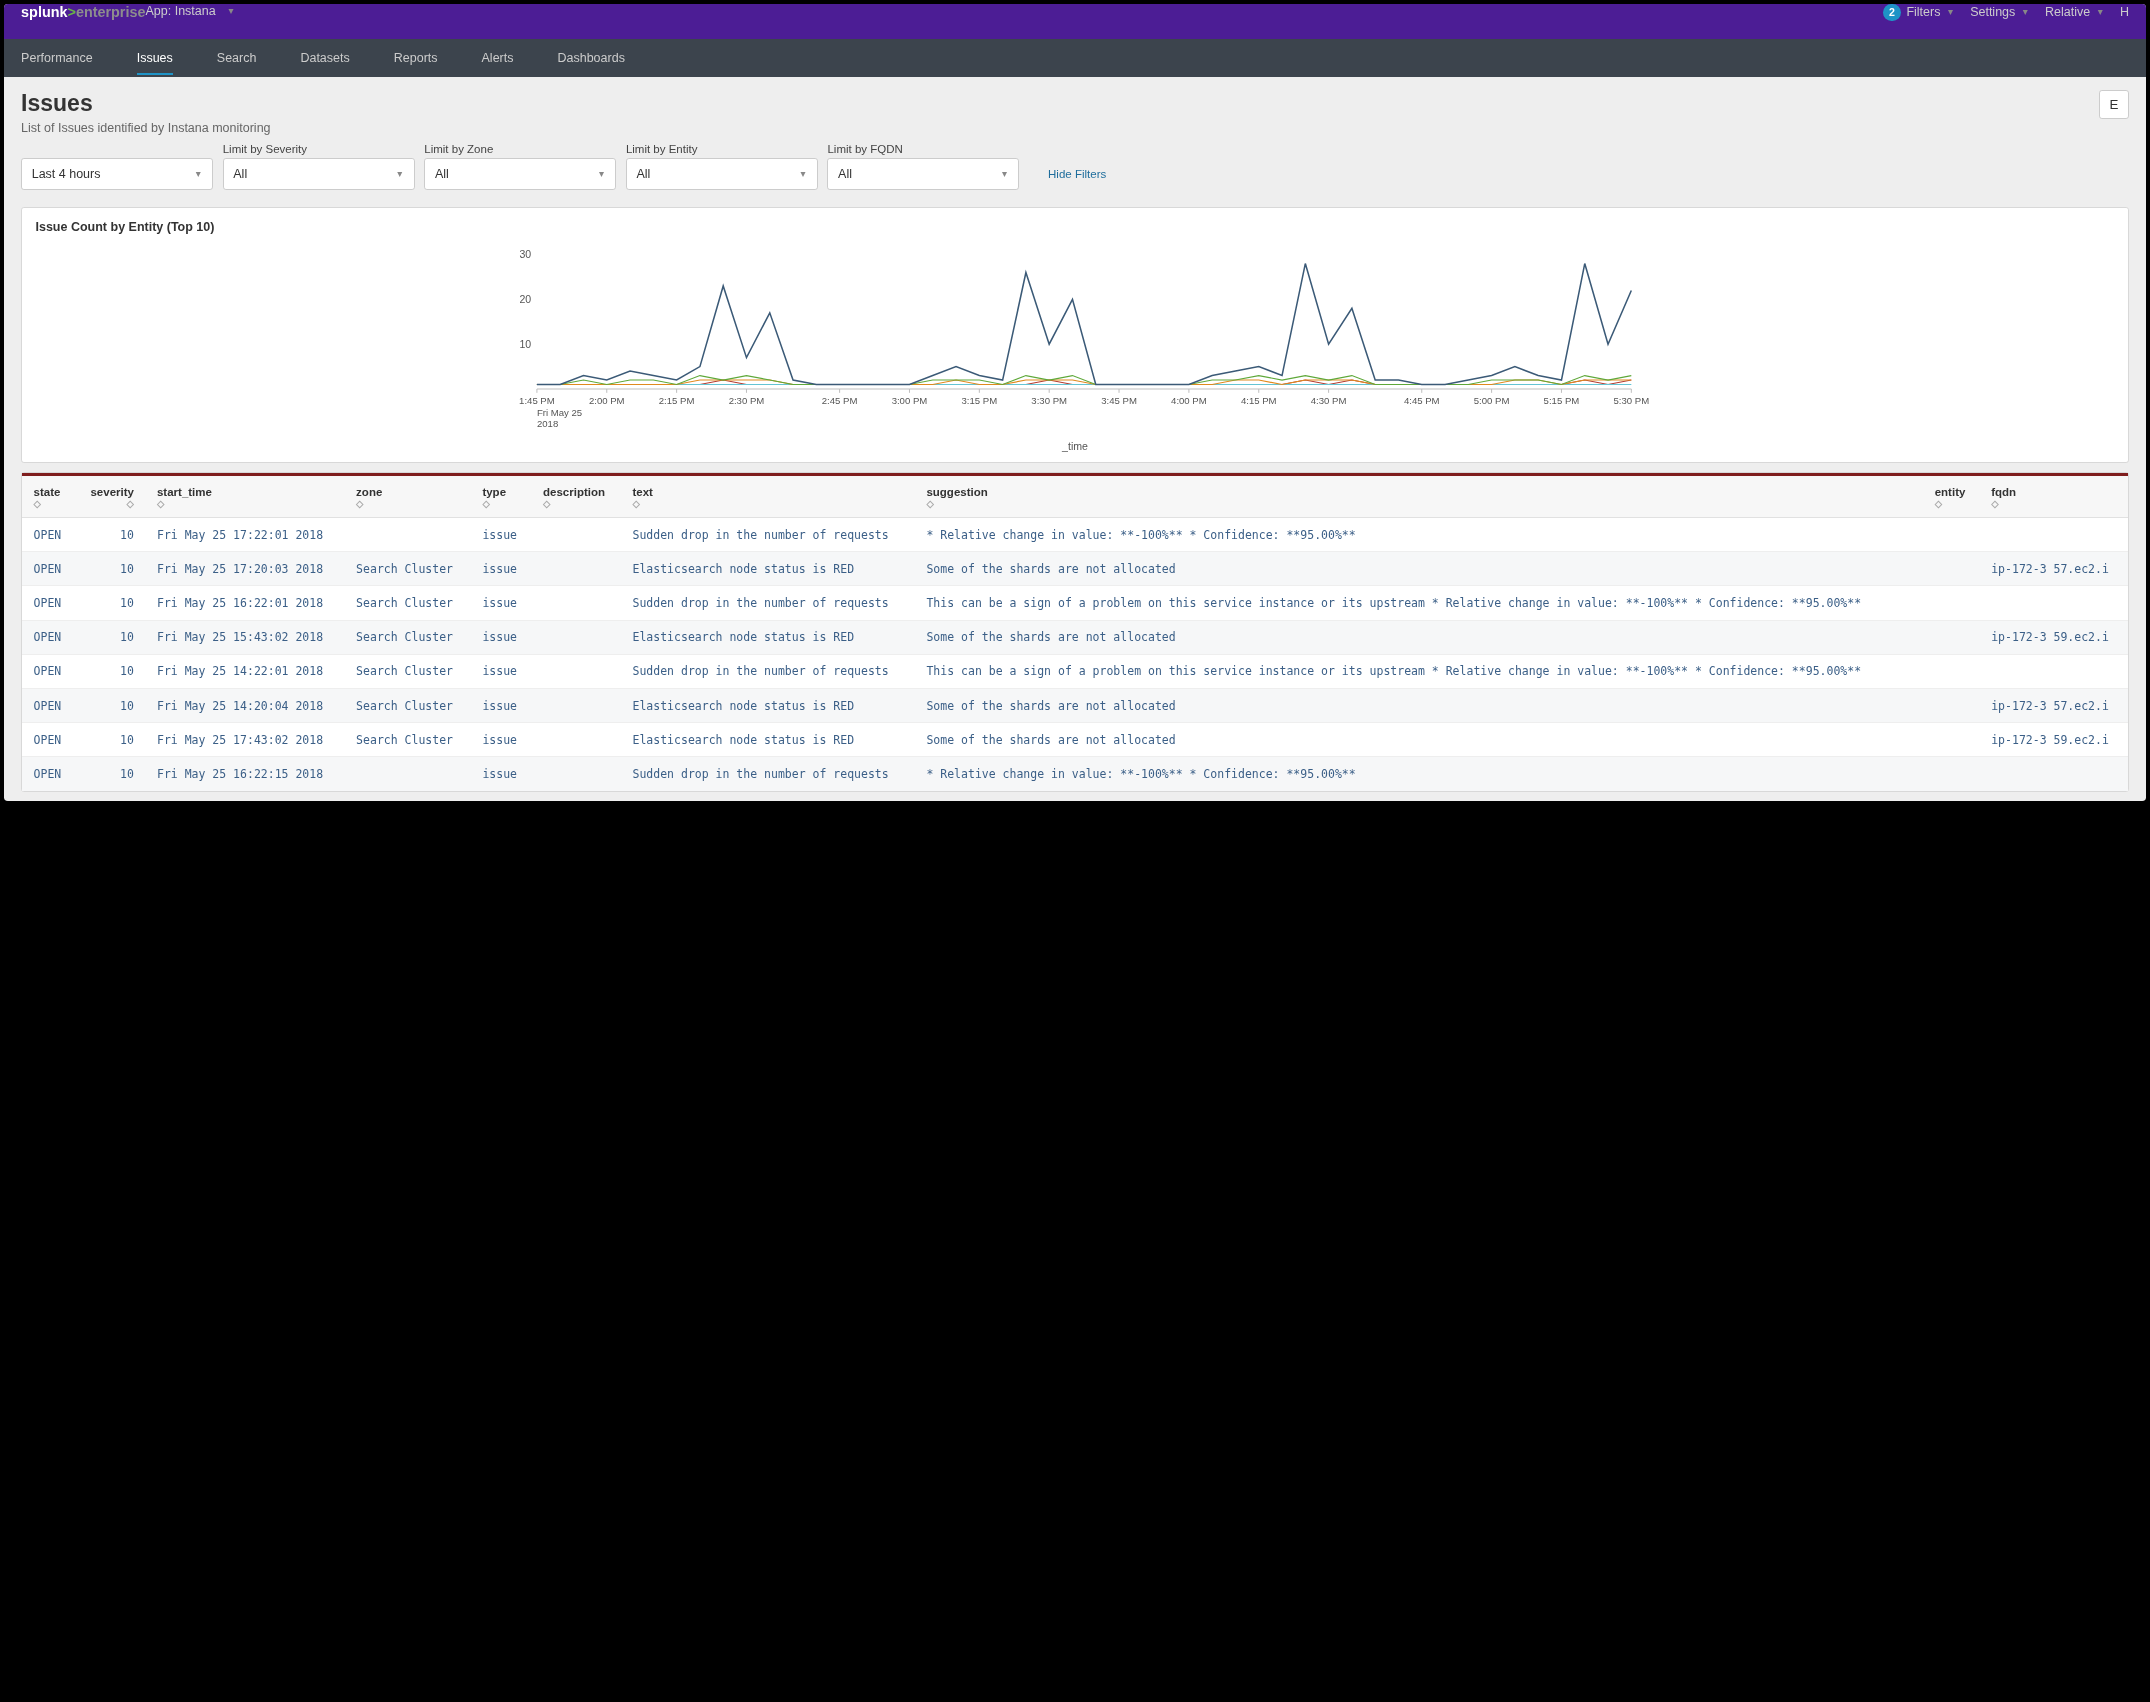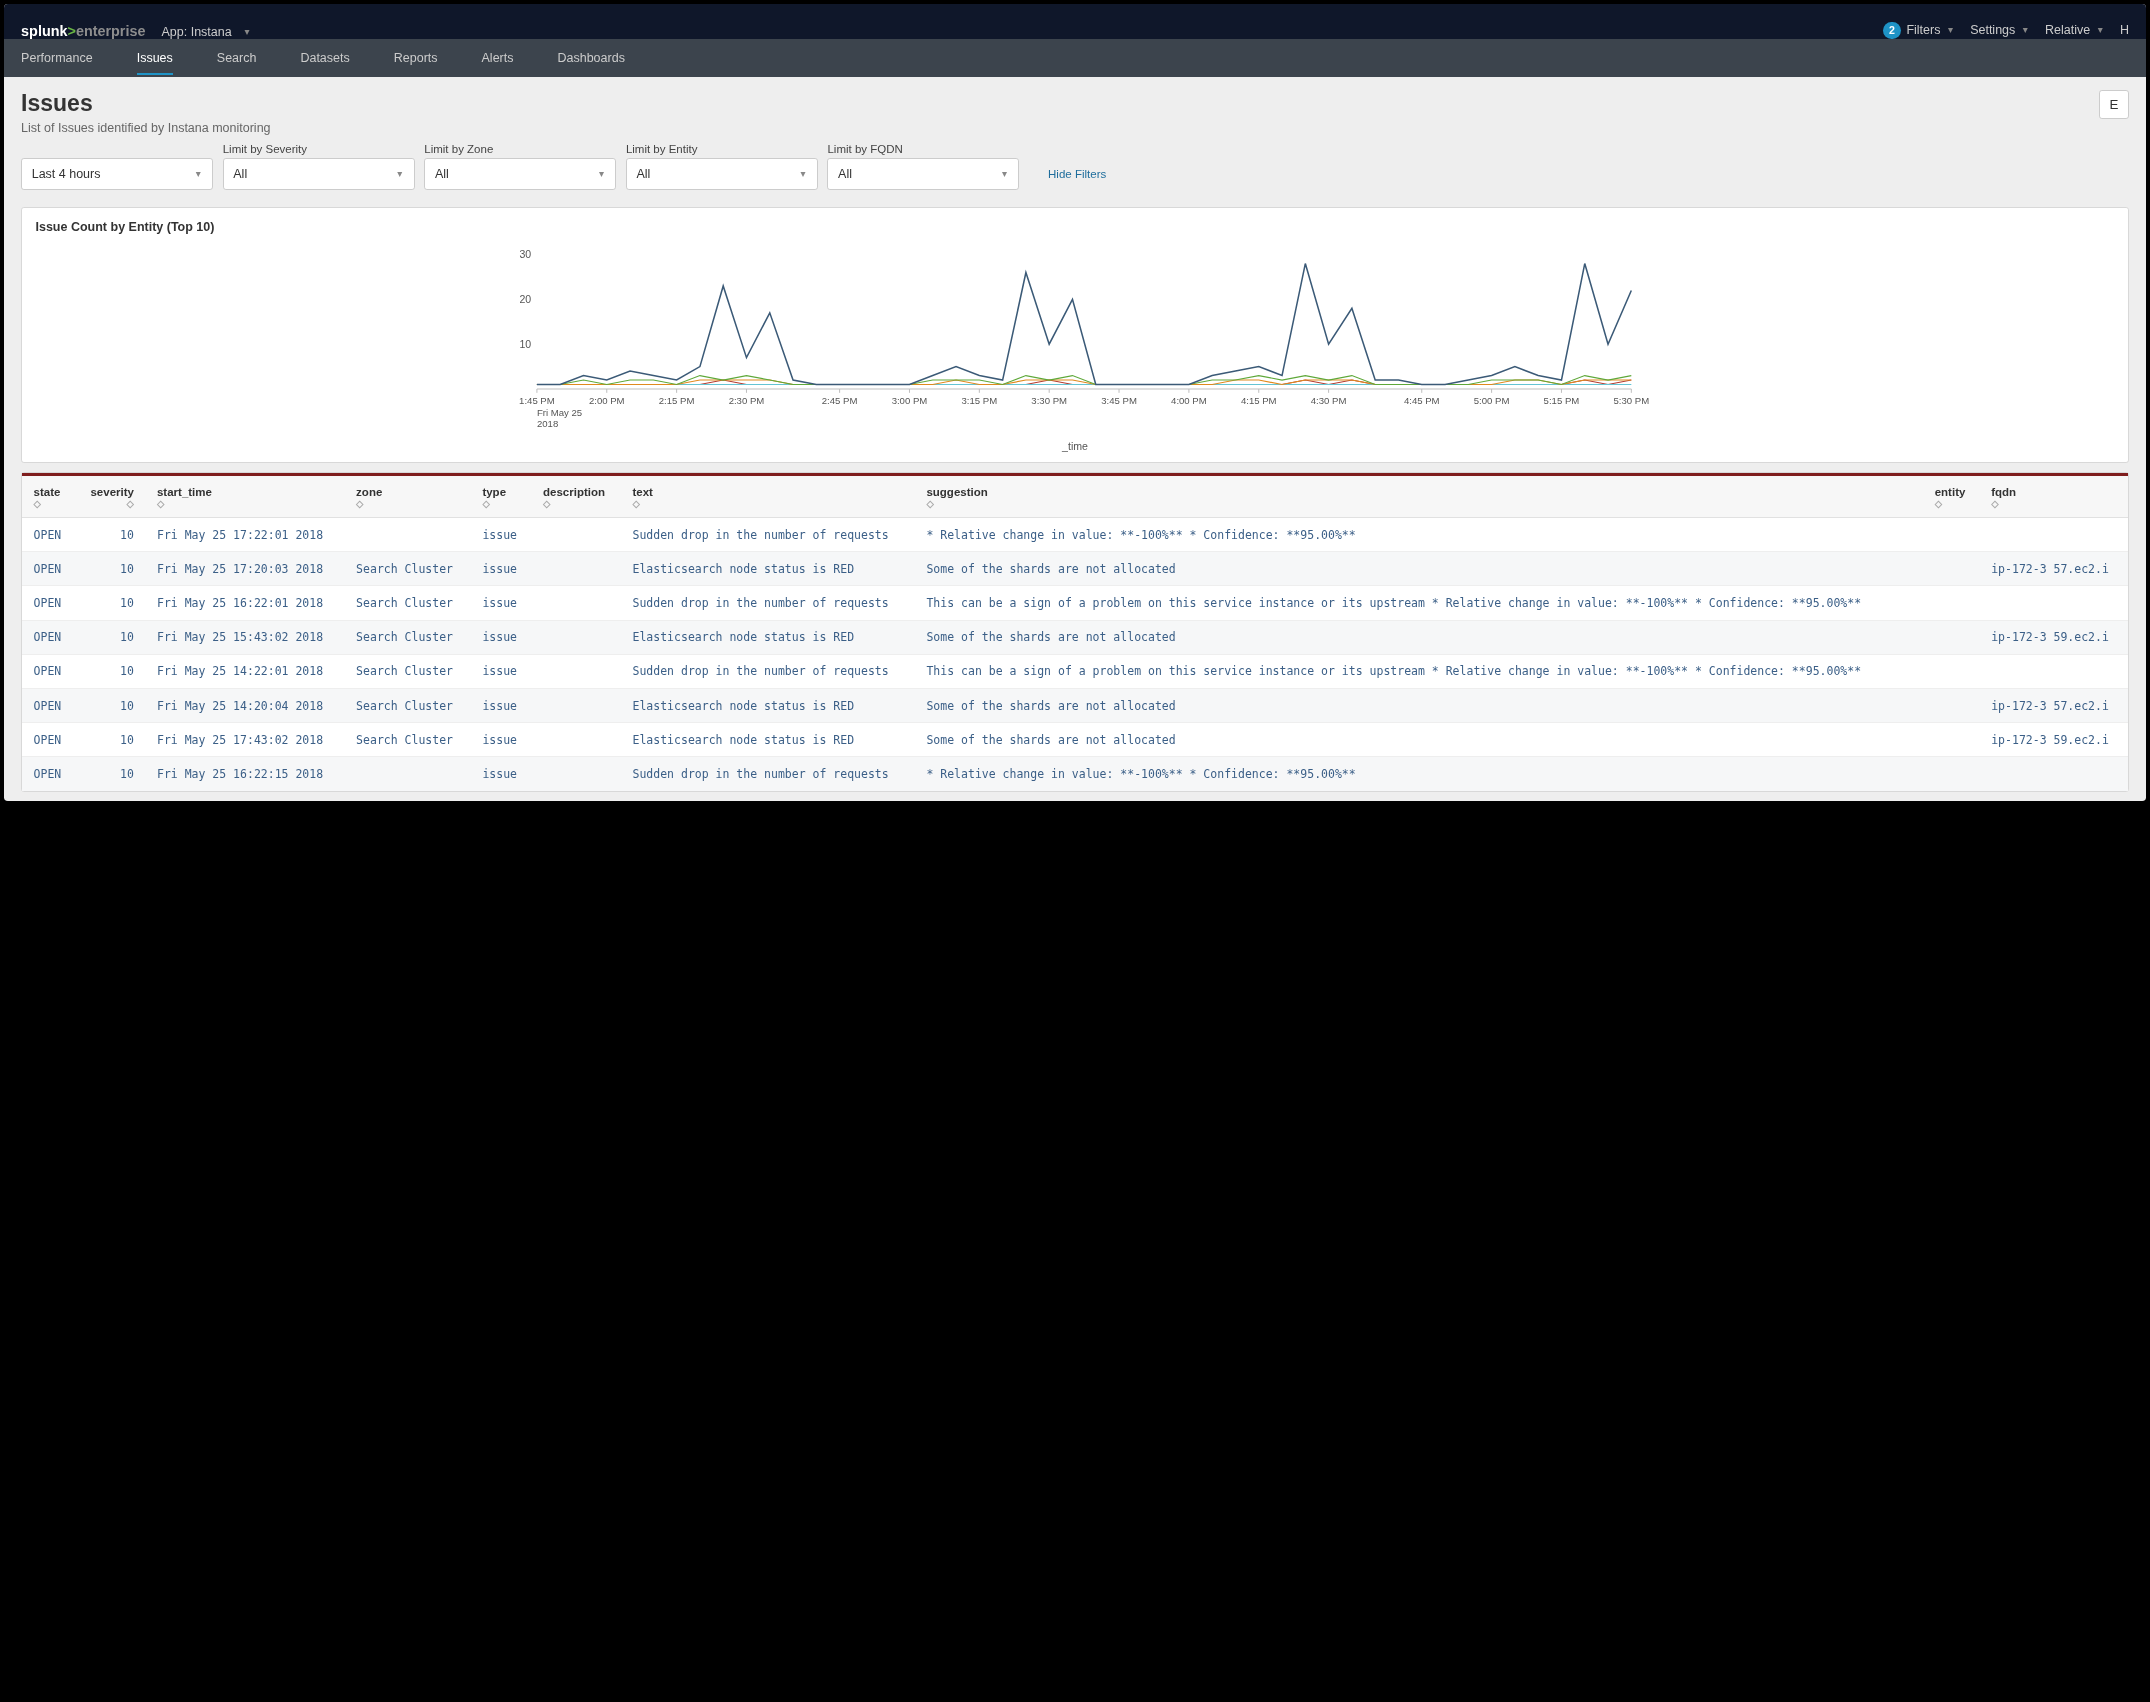--- a/index.html
+++ b/index.html
@@ -1,26 +1,26 @@
 <!DOCTYPE html>
 <html><head>
 <meta charset="utf-8">
 <style>
 * { box-sizing: border-box; margin: 0; padding: 0; }
 body { font-family: "Helvetica Neue", Helvetica, Arial, sans-serif; background: #eee; color: #333; font-size: 12.5px; }
 .app { background: #000; padding: 3.8px; min-height: 100vh; }
 .inner { background: #eee; border-radius: 3.8px; overflow: hidden; }
 
 
-.topbar { background: #0f172a; color: #ccc; display: flex; align-items: flex-end; padding: 0 17.3px; height: 35px; }
+.topbar { background: #4c1d95; color: #ccc; display: flex; align-items: flex-start; padding: 0 17.3px; height: 35px; }
 .brand { font-weight: bold; font-size: 14.4px; }
 .brand .s1 { color: #fff; }
 .brand .gt { color: #6ab645; }
 .brand .s2 { color: #8d8d8d; }
-.app-switch { margin-left: 16px; color: #ccc; font-size: 12.5px; display: flex; align-items: center; gap: 11px; cursor: pointer; }
+.app-switch { margin-left: 0; color: #ccc; font-size: 12.5px; display: flex; align-items: center; gap: 11px; cursor: pointer; }
 .topbar .spacer { flex: 1; }
 .top-right { display: flex; align-items: center; gap: 15.4px; }
 .top-right .item { color: #ccc; cursor: pointer; display: flex; align-items: center; gap: 5.8px; }
 .badge { background: #1e93c6; color: #fff; width: 17.3px; height: 17.3px; border-radius: 50%; display: inline-flex; align-items: center; justify-content: center; font-size: 10.6px; font-weight: bold; }
 .caret { font-size: 8.6px; color: #888; }
 
 
 .navbar { background: #3c444d; color: #ccc; display: flex; align-items: center; padding: 0 17.3px; height: 38px; gap: 44px; }
 .navbar .nav-item { color: #ccc; cursor: pointer; padding: 10.6px 0; }
 .navbar .nav-item.active { color: #fff; border-bottom: 2.9px solid #1e93c6; font-weight: 500; padding-bottom: 7.7px; }

